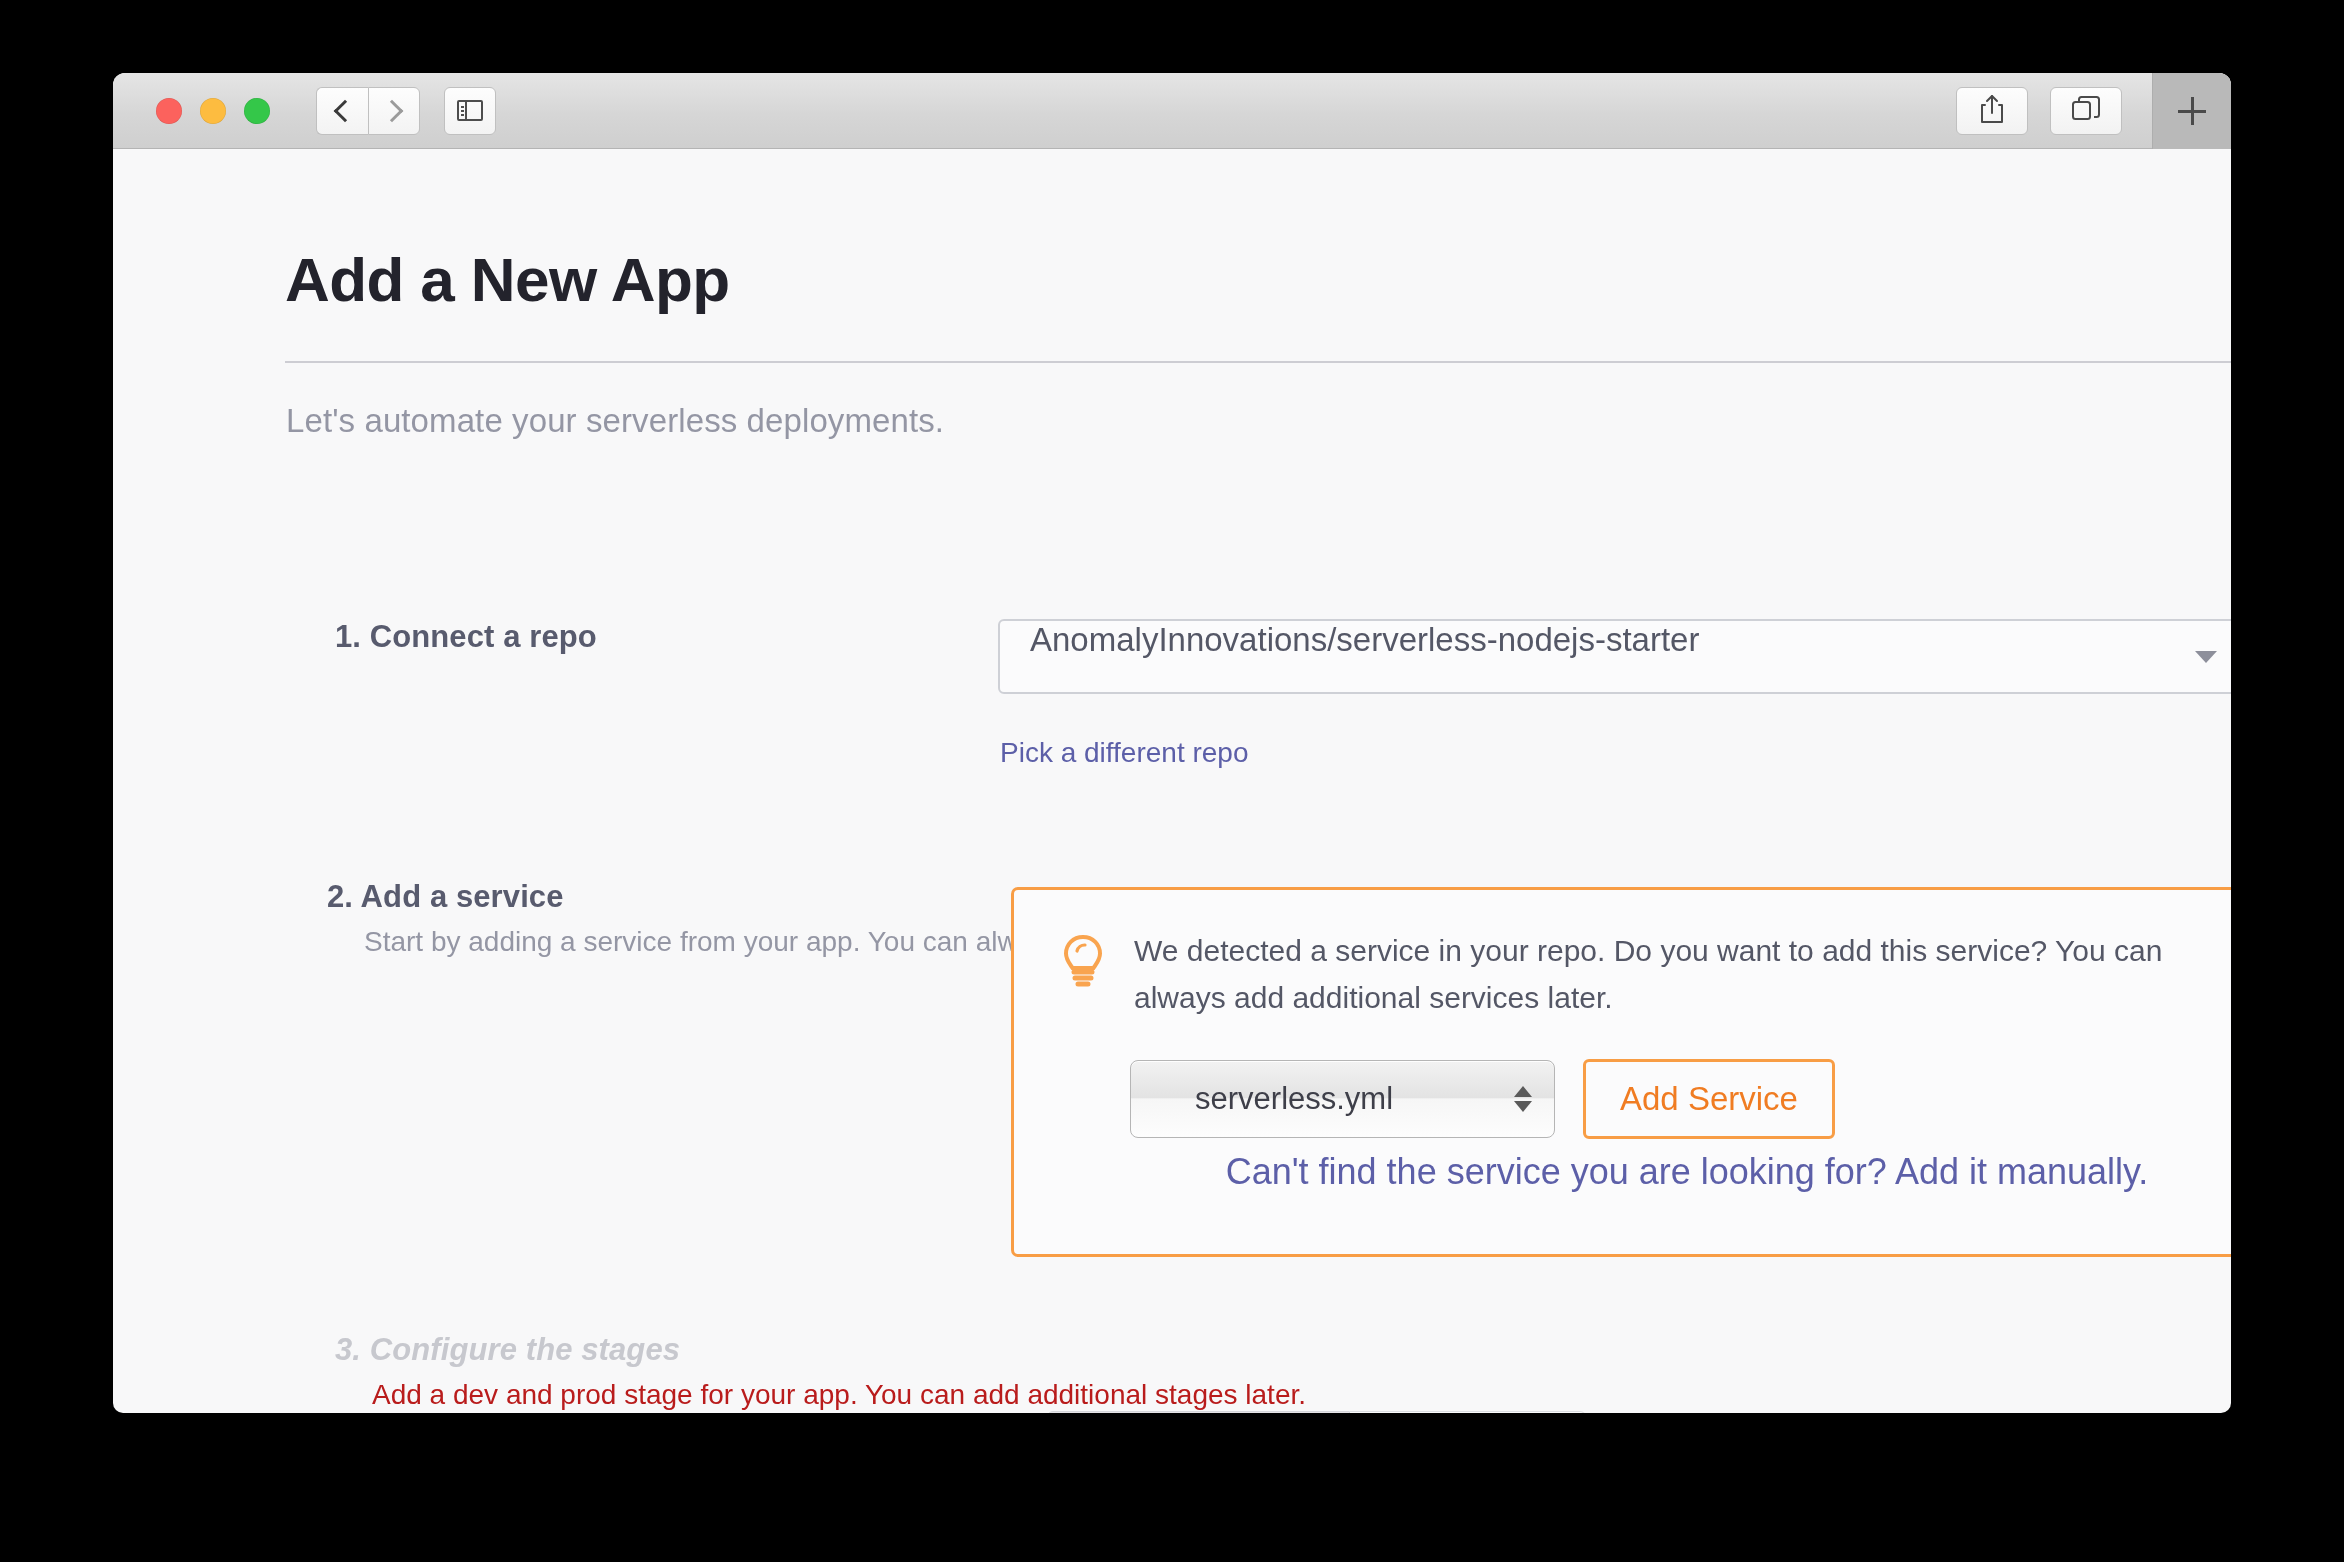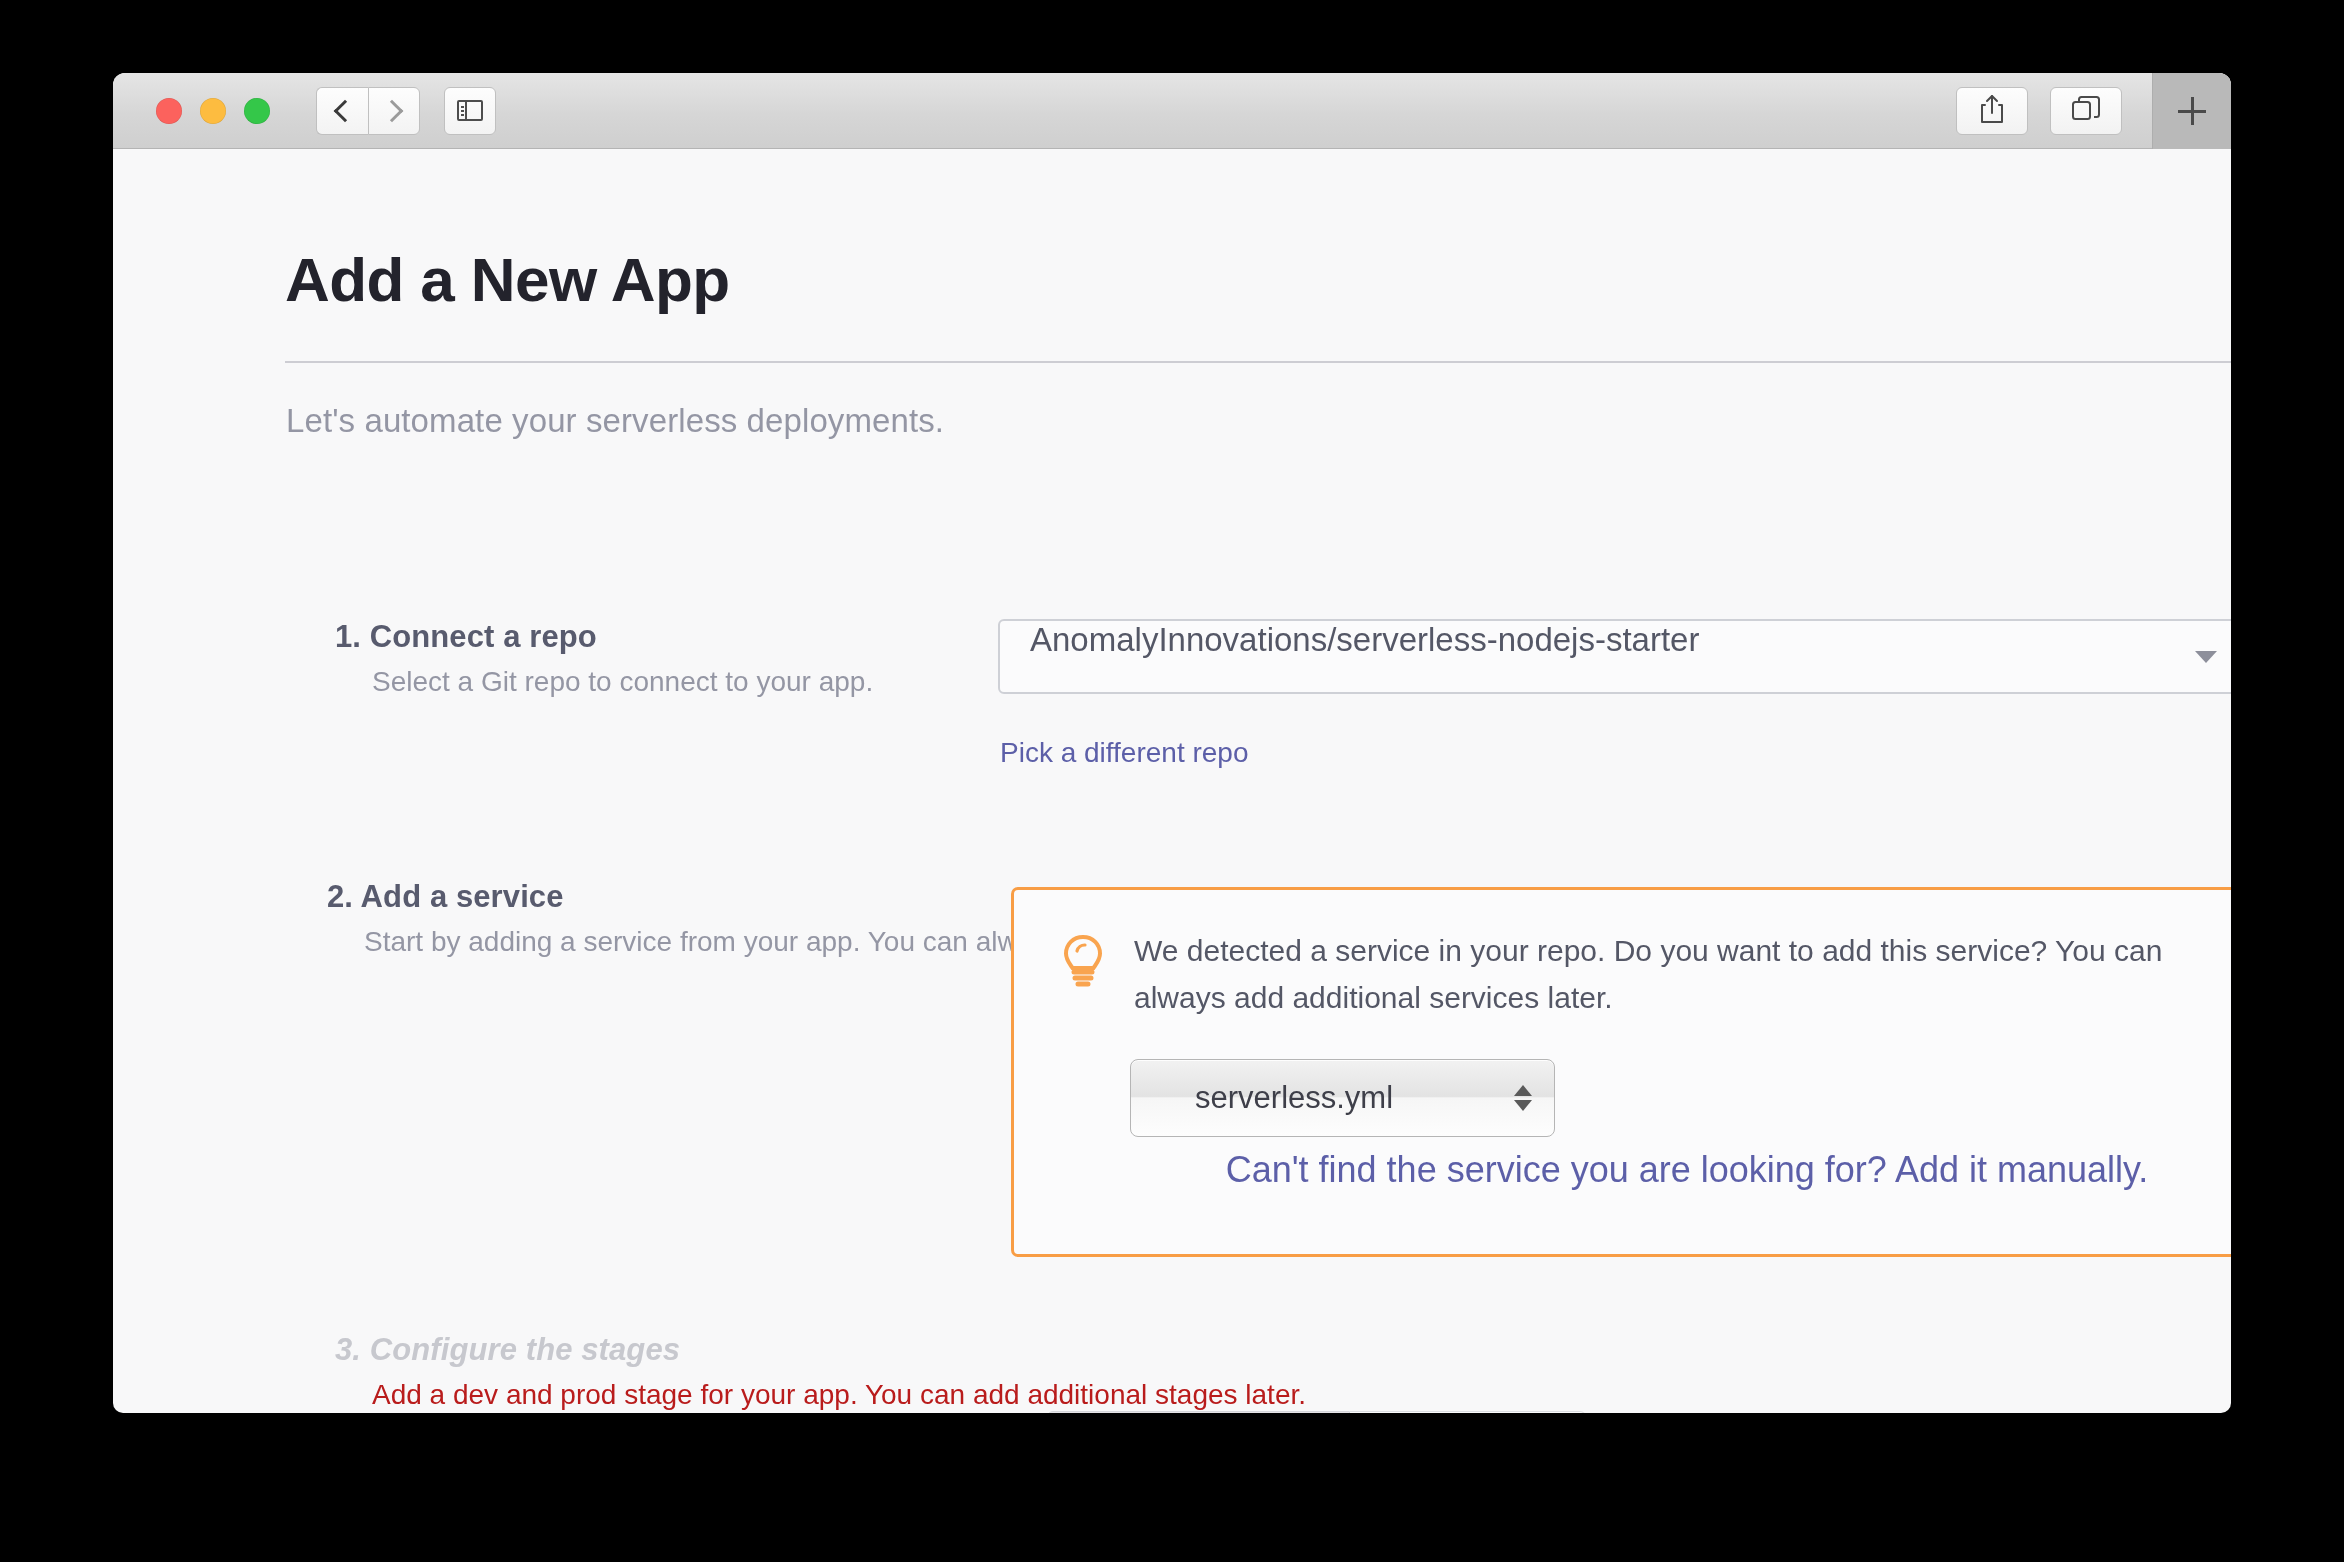--- a/index.html
+++ b/index.html
@@ -265,21 +265,20 @@
   </div>
 
   <div class="page">
 
     <h1 class="page-title">Add a New App</h1>
     <div class="divider"></div>
     <div class="subtitle">Let's automate your serverless deployments.</div>
 
     <div class="step" id="step1">
       <div class="step-title">1. Connect a repo</div>
-      <div class="step-desc">Select a Git repo to connect to your app.</div>
     </div>
 
     <div class="repo-select">
       <span class="val">AnomalyInnovations/serverless-nodejs-starter</span>
       <span class="caret-down"></span>
     </div>
     <div class="repo-link">Pick a different repo</div>
 
     <div class="step" id="step2">
       <div class="step-title">2. Add a service</div>
@@ -299,20 +298,21 @@
       </div>
 
       <div class="svc-row">
         <div class="native-select">
           <span class="val">serverless.yml</span>
           <span class="stepper">
             <span class="tri-up"></span>
             <span class="tri-down"></span>
           </span>
         </div>
+        <div class="add-service-btn">Add Service</div>
       </div>
 
       <div class="manual-link">Can't find the service you are looking for? Add it manually.</div>
     </div>
 
     <div class="step muted" id="step3">
       <div class="step-title">3. Configure the stages</div>
       <div class="step-desc">Add a dev and prod stage for your app. You can add additional stages later.</div>
     </div>
 

